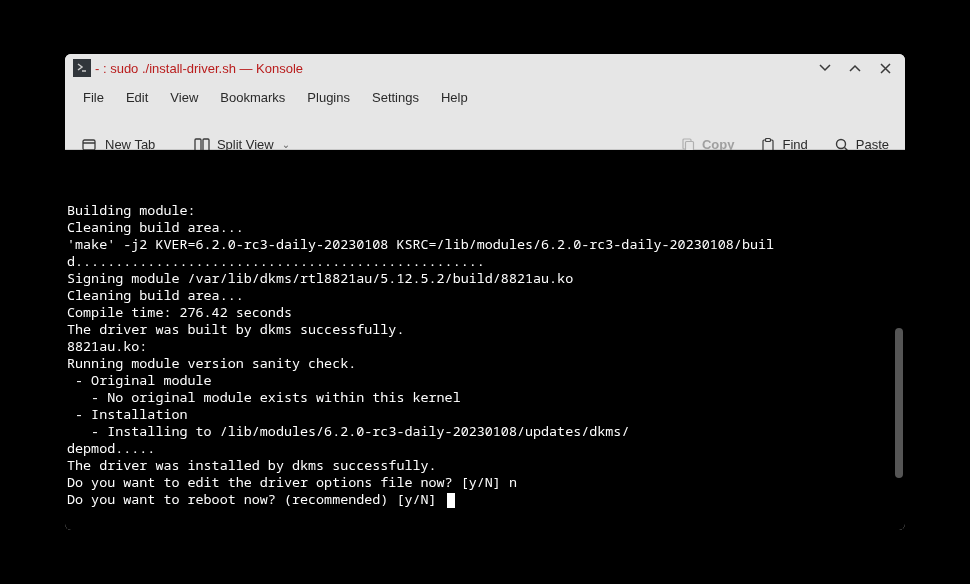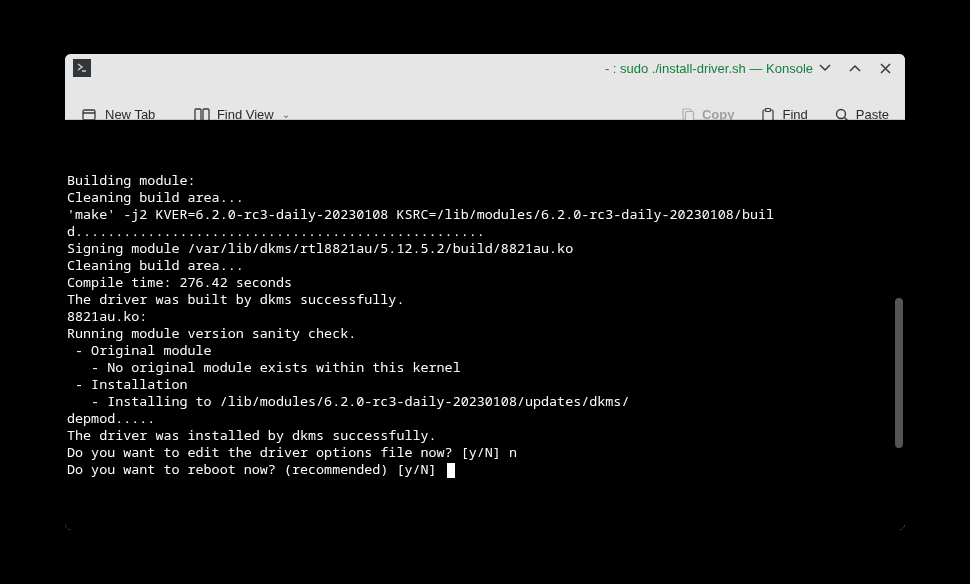--- a/index.html
+++ b/index.html
@@ -36,23 +36,23 @@
     height: 18px;
     background: #31363b;
     display: flex;
     align-items: center;
     justify-content: center;
     color: #ccc;
     font-size: 10px;
   }
   .title-text {
     flex: 1;
-    text-align: right;
+    text-align: left;
     font-size: 13px;
-    color: #15803d;
+    color: #b91c1c;
     font-weight: 400;
   }
   .win-controls {
     display: flex;
     gap: 14px;
     padding-right: 4px;
   }
   .win-btn {
     width: 16px;
     height: 16px;
@@ -157,40 +157,49 @@
           </svg>
       </span>
       <span class="win-btn">
         <svg width="13" height="13" viewBox="0 0 13 13">
             <path d="M2 2 L11 11 M11 2 L2 11" stroke="#3a3a3a" stroke-width="1.5"></path>
           </svg>
       </span>
     </div>
   </div>
 
+  <div class="menubar">
+    <span class="menu-item">File</span>
+    <span class="menu-item">Edit</span>
+    <span class="menu-item">View</span>
+    <span class="menu-item">Bookmarks</span>
+    <span class="menu-item">Plugins</span>
+    <span class="menu-item">Settings</span>
+    <span class="menu-item">Help</span>
+  </div>
 
   <div class="toolbar">
     <div class="tbtn">
       <span class="icon">
         <svg width="18" height="18" viewBox="0 0 18 18">
             <rect x="2" y="4" width="12" height="10" rx="1.5" stroke="#3a3a3a" stroke-width="1.3" fill="none"></rect>
             <line x1="2" y1="7" x2="14" y2="7" stroke="#3a3a3a" stroke-width="1.3"></line>
           </svg>
       </span>
       <span>New Tab</span>
       <span class="newtab-sub">⌄</span>
     </div>
     <div class="tbtn">
       <span class="icon">
         <svg width="18" height="18" viewBox="0 0 18 18">
             <rect x="2" y="3" width="6" height="12" rx="1" stroke="#3a3a3a" stroke-width="1.3" fill="none"></rect>
             <rect x="10" y="3" width="6" height="12" rx="1" stroke="#3a3a3a" stroke-width="1.3" fill="none"></rect>
           </svg>
       </span>
-      <span>Find View</span>
+      <span>Split View</span>
       <span class="chev">⌄</span>
     </div>
     <div class="spacer"></div>
     <div class="tbtn disabled">
       <span class="icon">
         <svg width="16" height="16" viewBox="0 0 16 16">
             <rect x="3" y="2" width="8" height="10" rx="1" stroke="#b0b0b0" stroke-width="1.2" fill="none"></rect>
             <rect x="5.5" y="4.5" width="8" height="10" rx="1" stroke="#b0b0b0" stroke-width="1.2" fill="#e6e6e6"></rect>
           </svg>
       </span>

